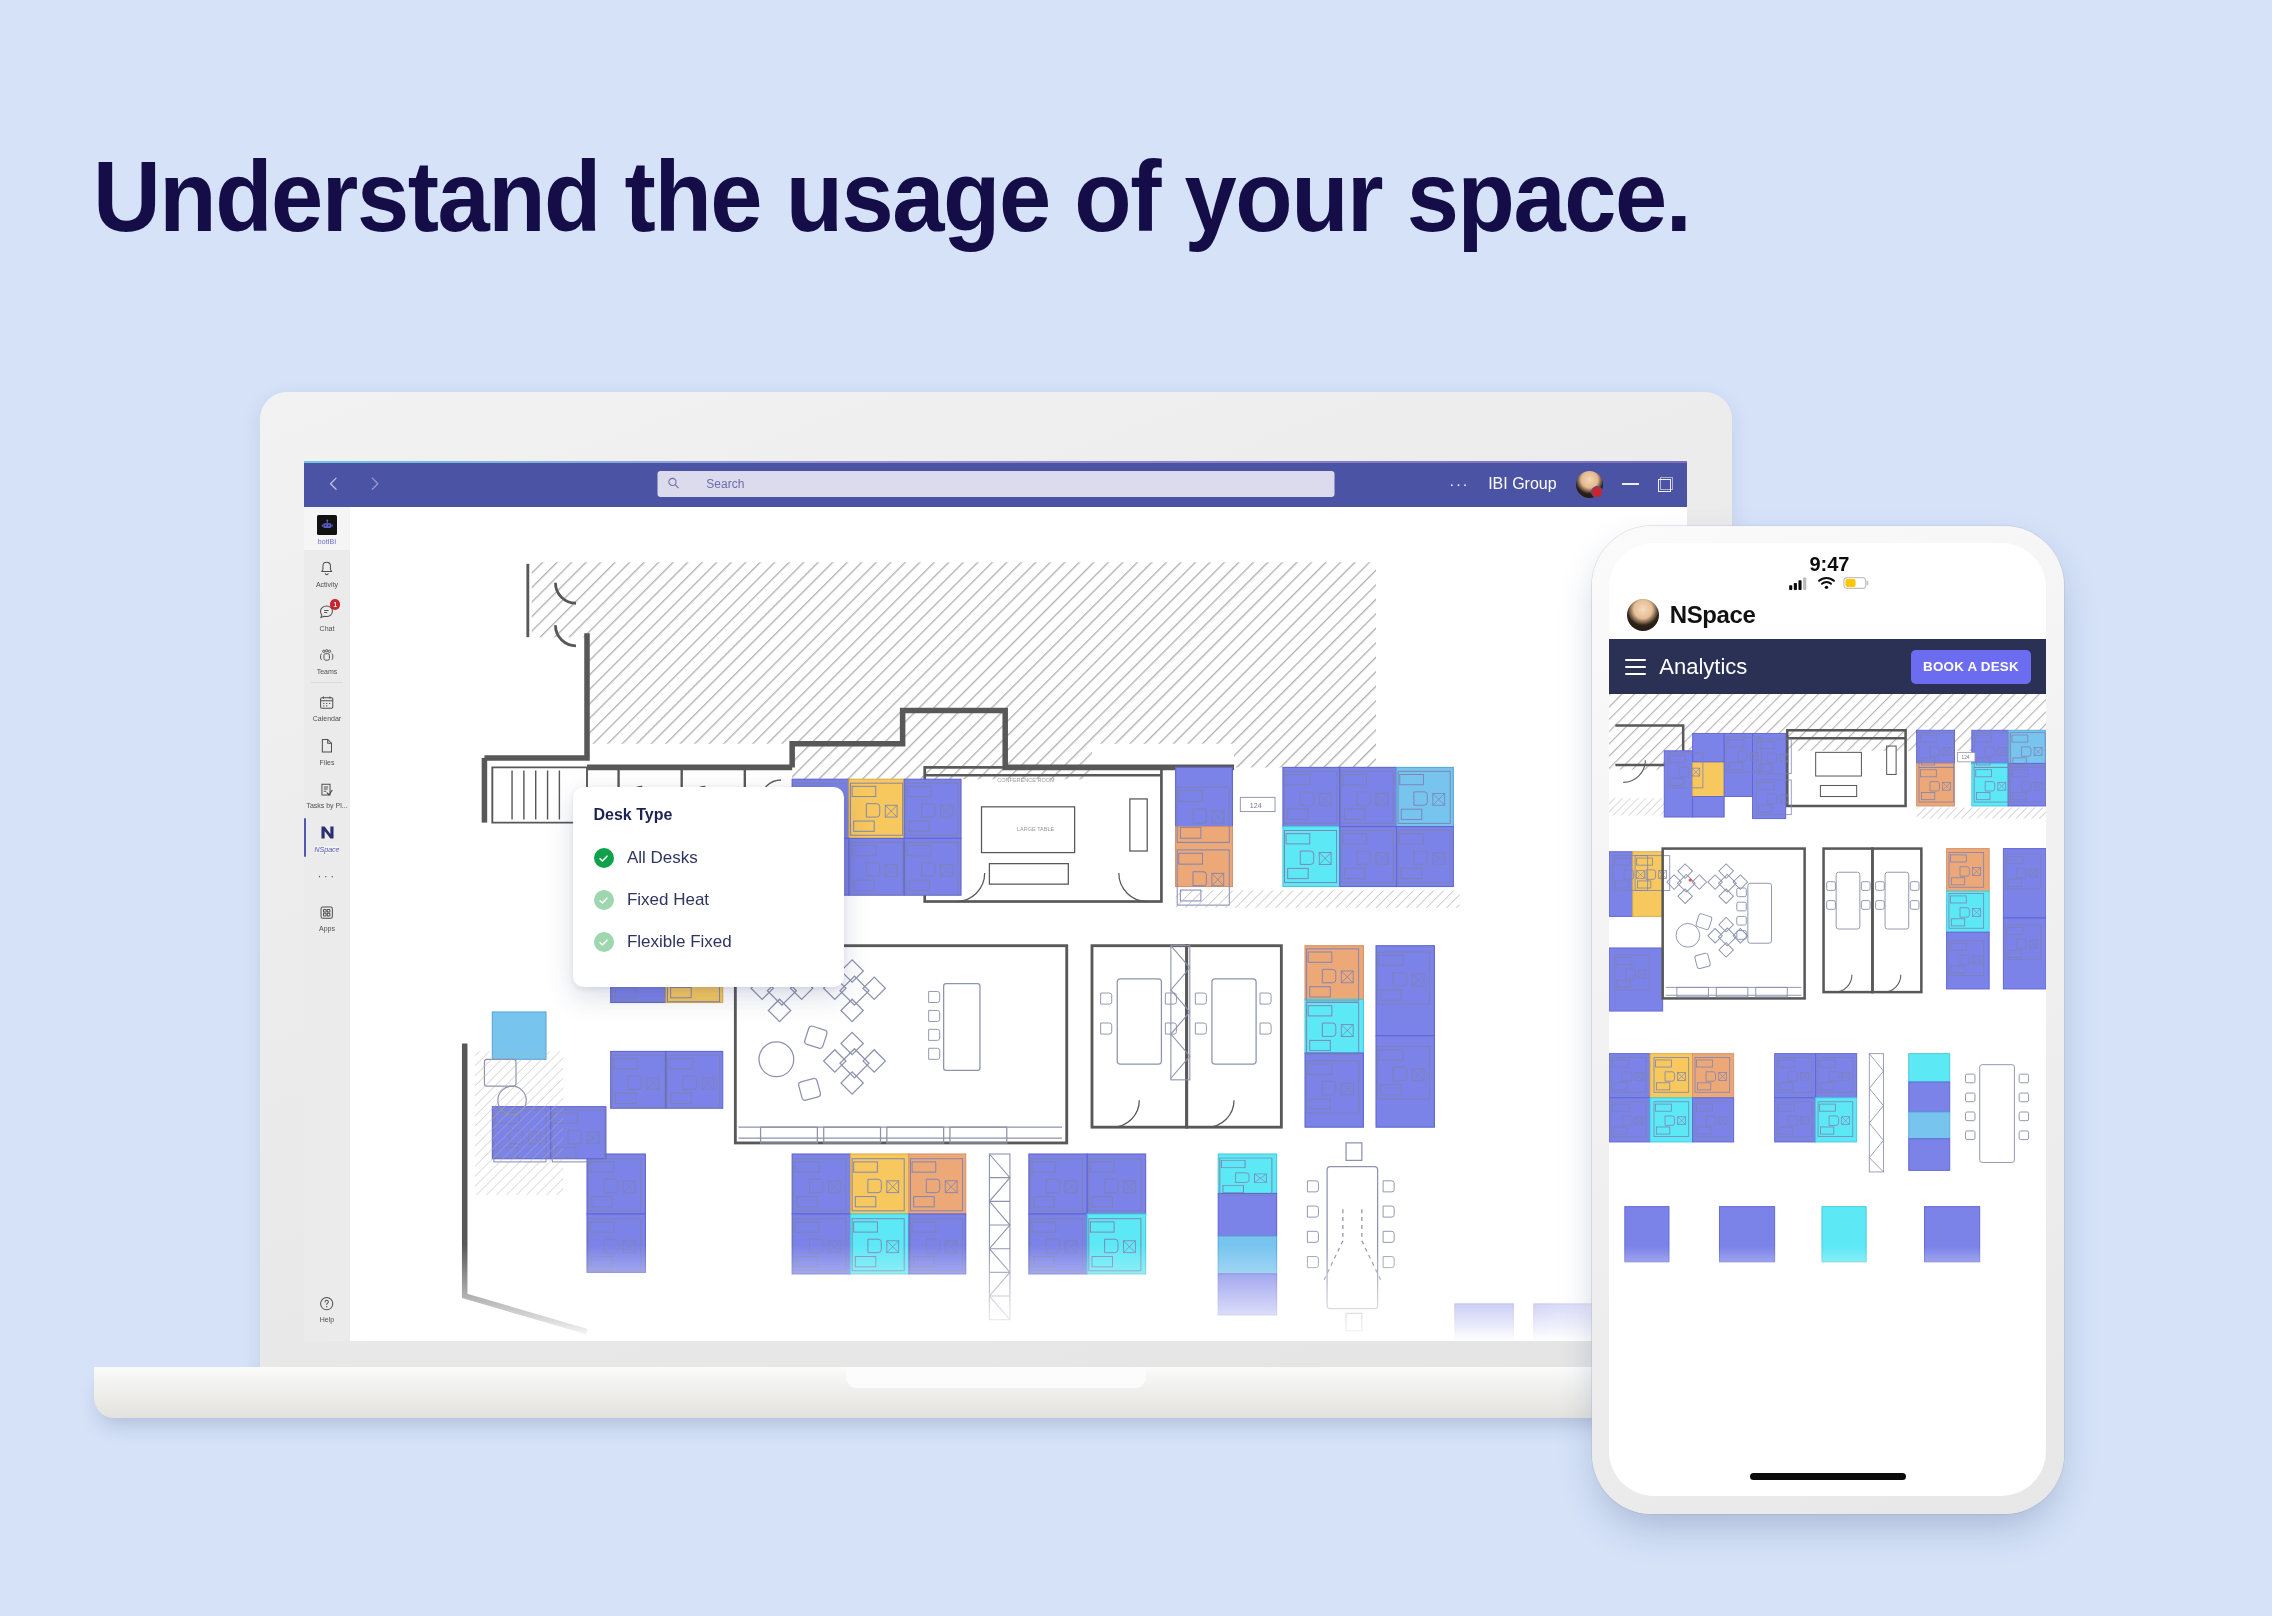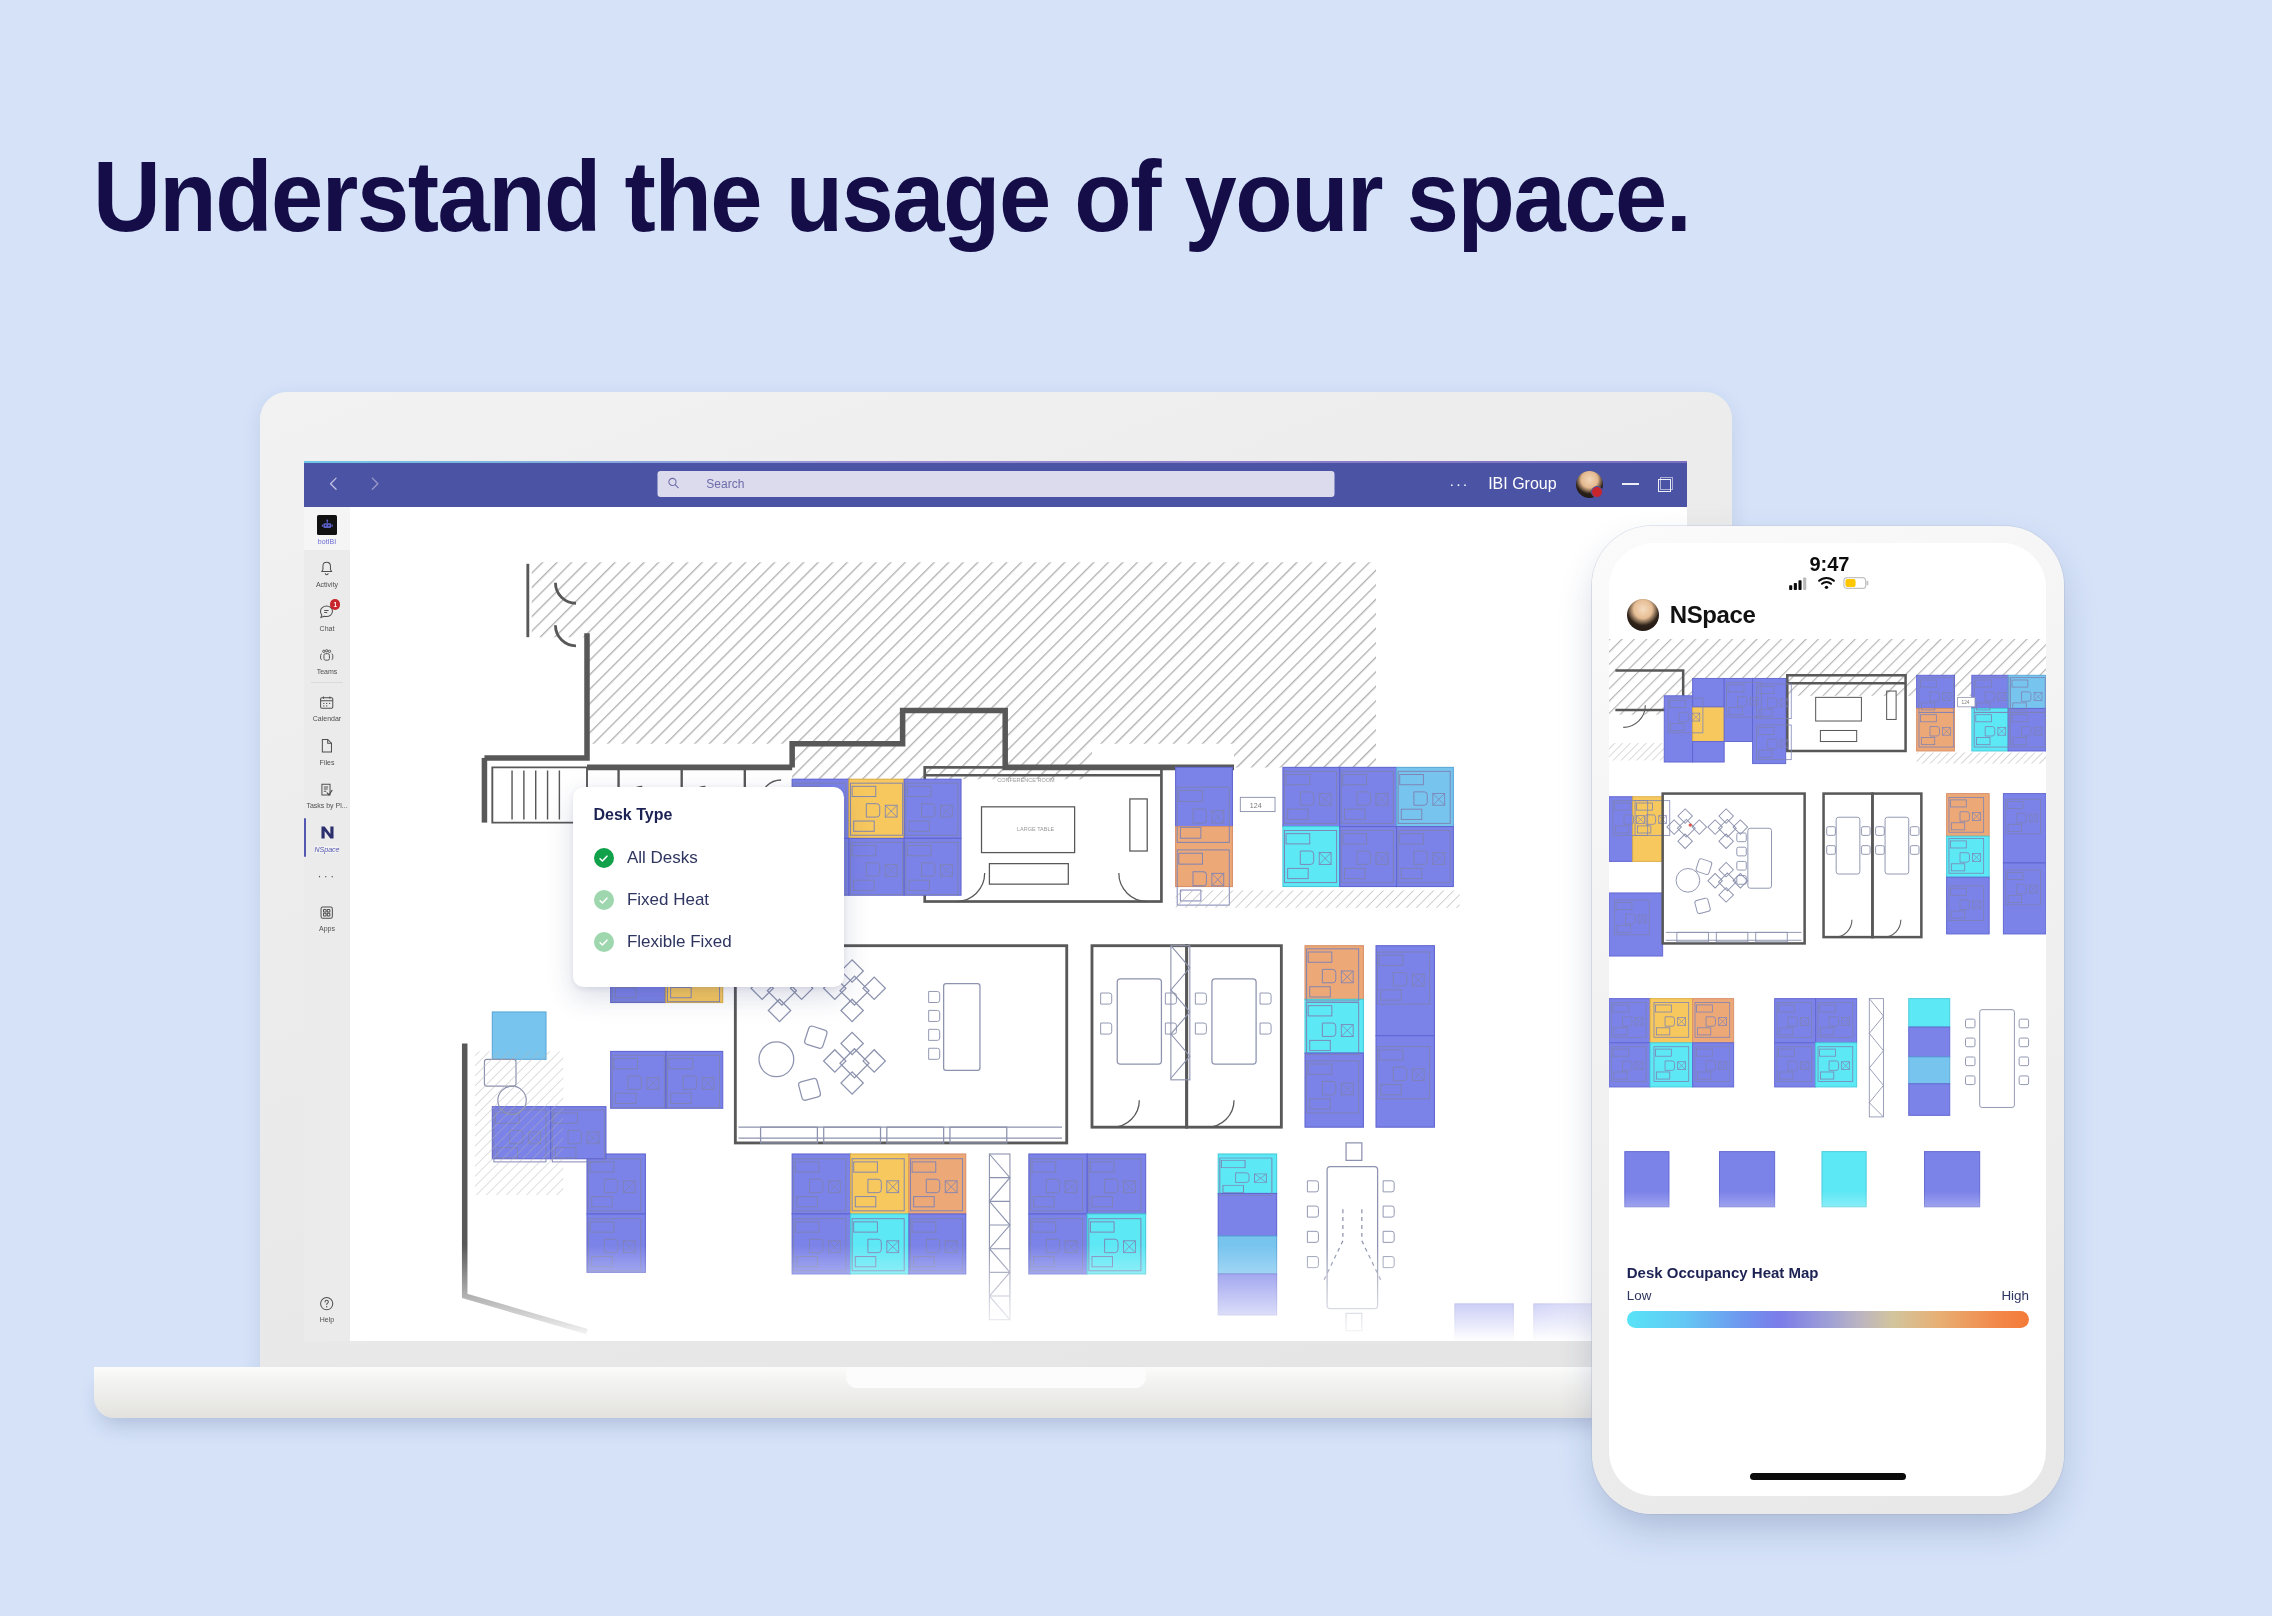--- a/index.html
+++ b/index.html
@@ -697,20 +697,31 @@
           </svg>
         </span>
       </div>
     </div>
 
     <div class="ph-brand">
       <div class="ph-avatar"></div>
       <div class="ph-brand-name">NSpace</div>
     </div>
 
+    <div class="ph-appbar">
+      <div class="ph-appbar-left">
+        <div class="ph-burger">
+            <span></span>
+            <span></span>
+            <span></span>
+          </div>
+        <div class="ph-appbar-title">Analytics</div>
+      </div>
+      <button class="ph-book-btn">BOOK A DESK</button>
+    </div>
 
     <div class="ph-plan">
       <svg width="437" height="612" viewBox="0 0 554 776">
         <defs>
           <pattern id="phHatch" width="11" height="11" patternTransform="rotate(45)" patternUnits="userSpaceOnUse">
             <line x1="0" y1="0" x2="0" y2="11" stroke="#a8a8a8" stroke-width="3"></line>
           </pattern>
           <pattern id="phHatchS" width="7" height="7" patternTransform="rotate(45)" patternUnits="userSpaceOnUse">
             <line x1="0" y1="0" x2="0" y2="7" stroke="#b6b6b6" stroke-width="1.8"></line>
           </pattern>
@@ -904,25 +915,17 @@
         <g>
           <rect x="20" y="650" width="56" height="70" fill="#7b82e8" stroke="#6167d0" stroke-width="1.2"></rect>
           <rect x="140" y="650" width="70" height="70" fill="#7b82e8" stroke="#6167d0" stroke-width="1.2"></rect>
           <rect x="270" y="650" width="56" height="70" fill="#5de8f5" stroke="#48cbd9" stroke-width="1.2"></rect>
           <rect x="400" y="650" width="70" height="70" fill="#7b82e8" stroke="#6167d0" stroke-width="1.2"></rect>
         </g>
         <rect x="0" y="700" width="554" height="76" fill="url(#phFadeB)"></rect>
       </svg>
     </div>
 
-    <div class="ph-heat">
-      <div class="title">Desk Occupancy Heat Map</div>
-      <div class="ph-heat-row">
-        <span>Low</span>
-        <span>High</span>
-      </div>
-      <div class="ph-heat-bar"></div>
-    </div>
 
     <div class="ph-home-ind"></div>
   </div>
 </div>
 
 
 </body></html>

